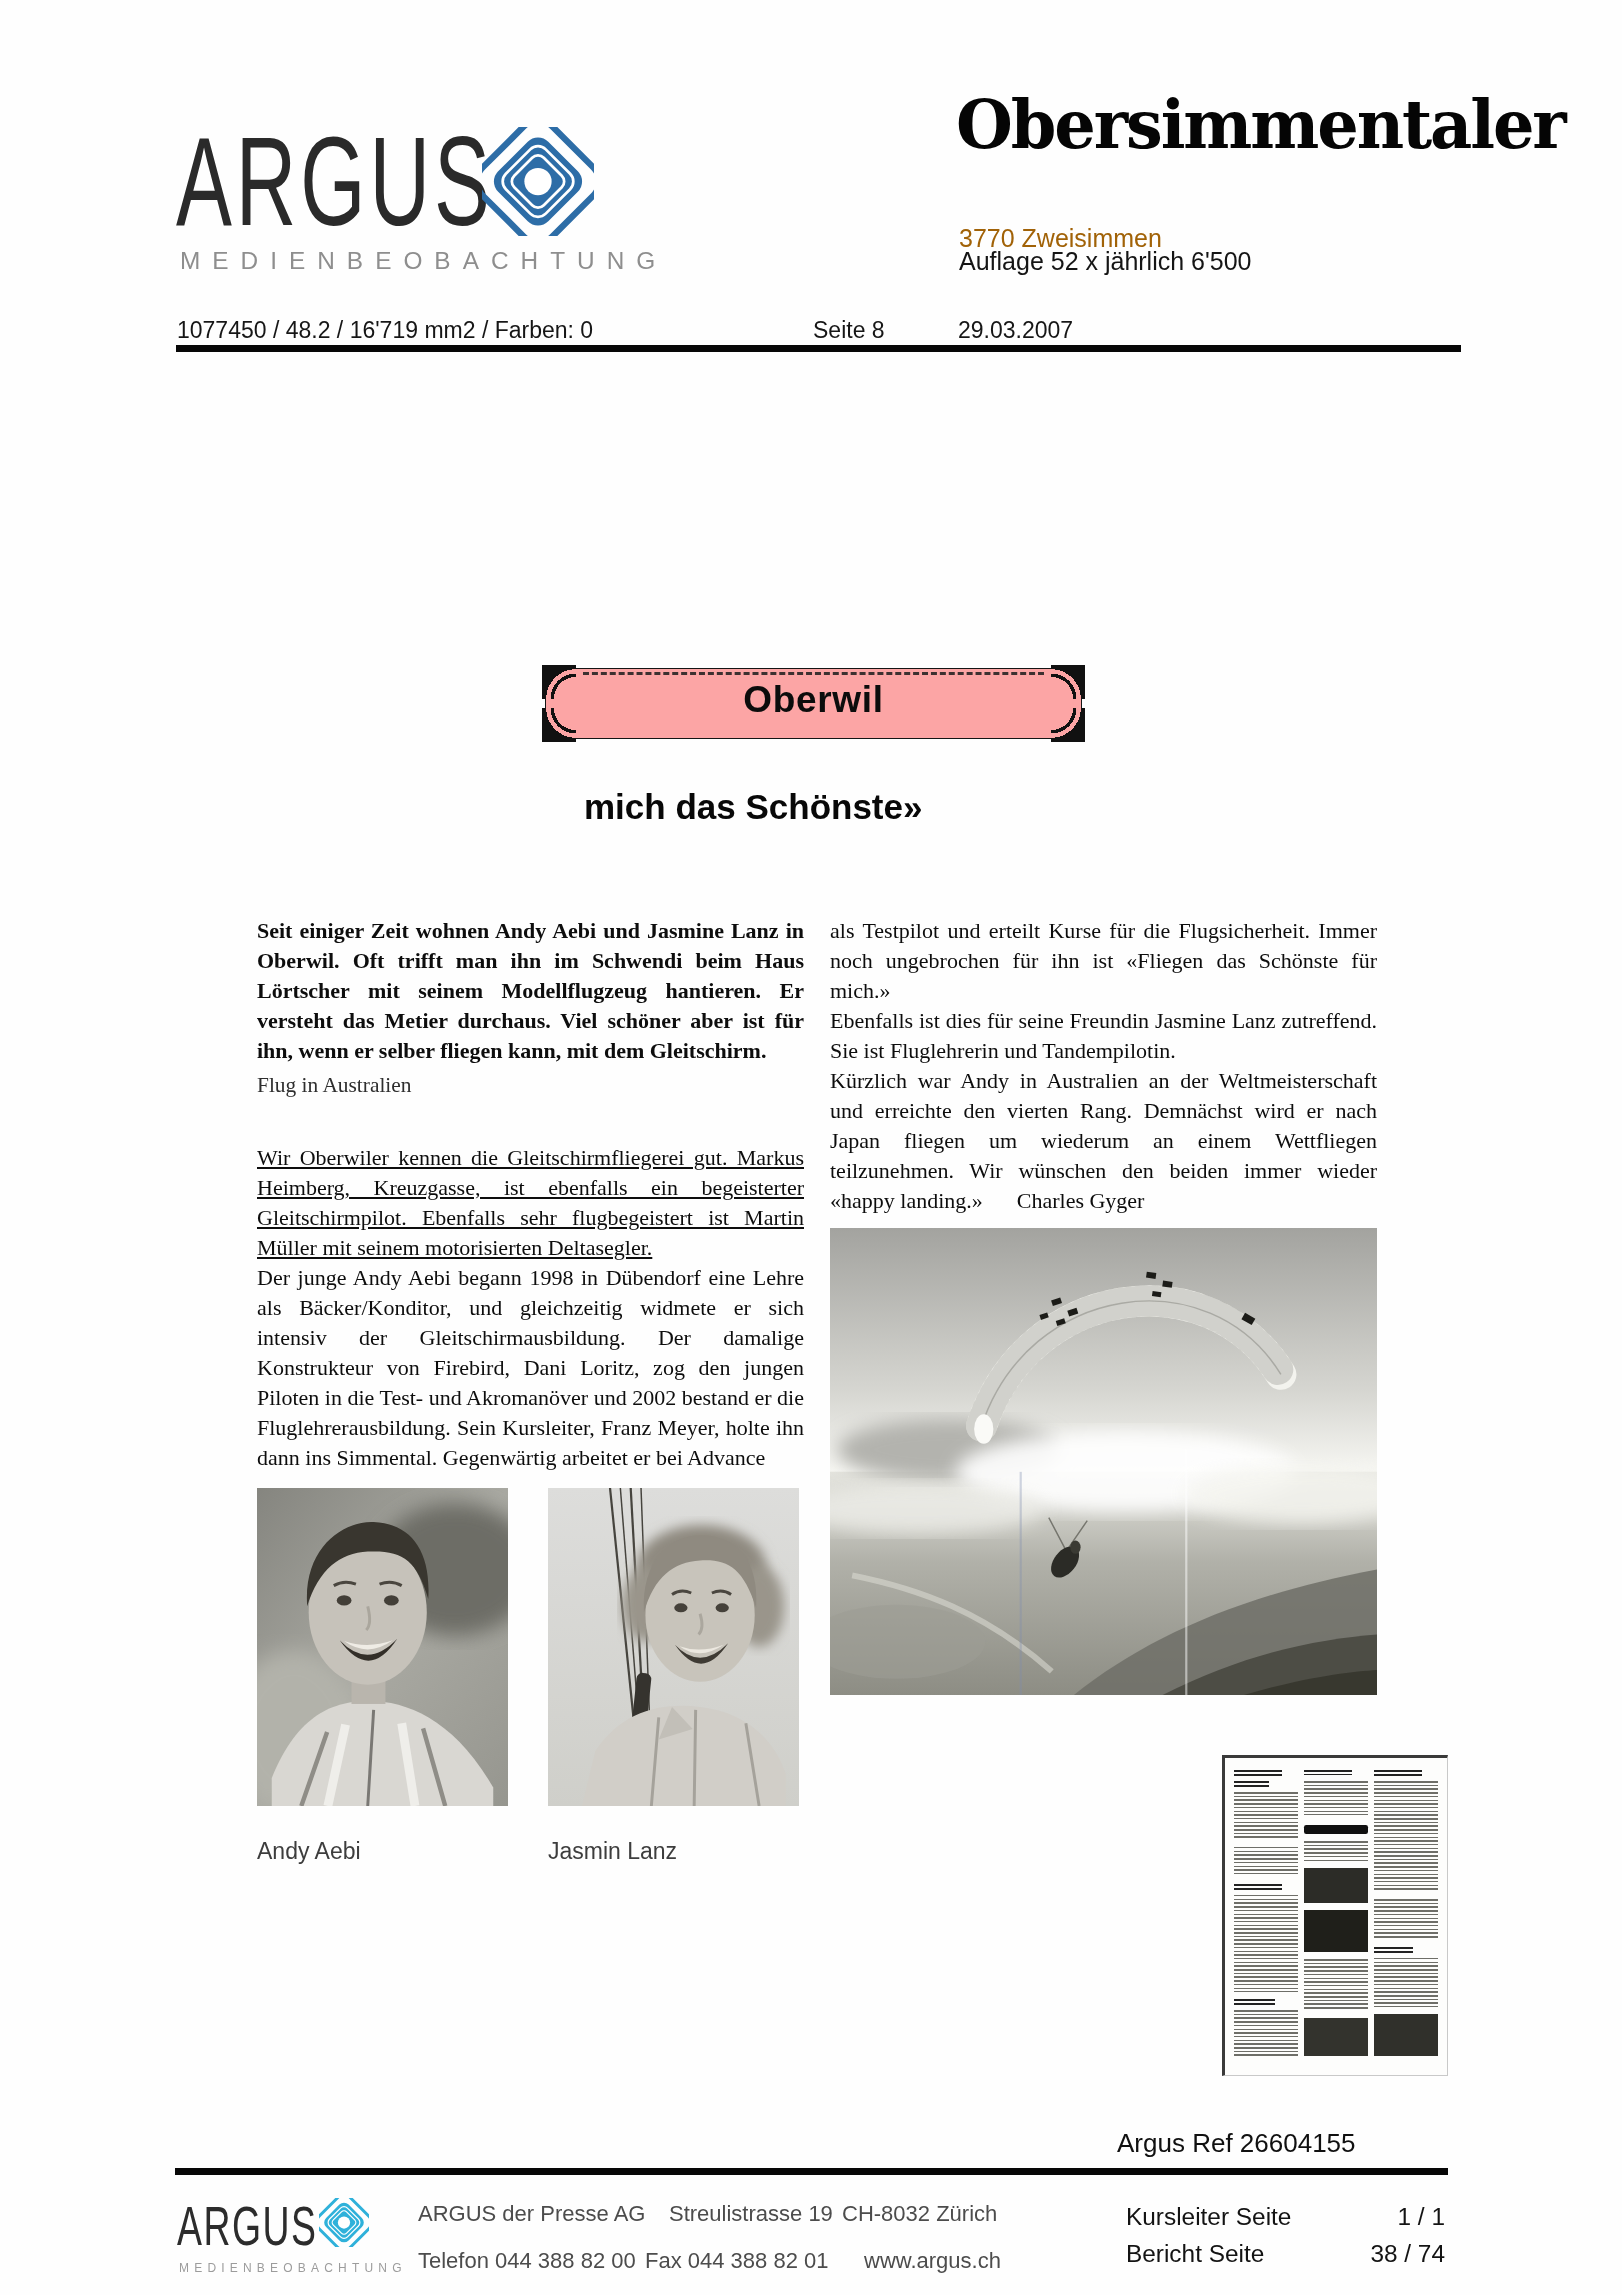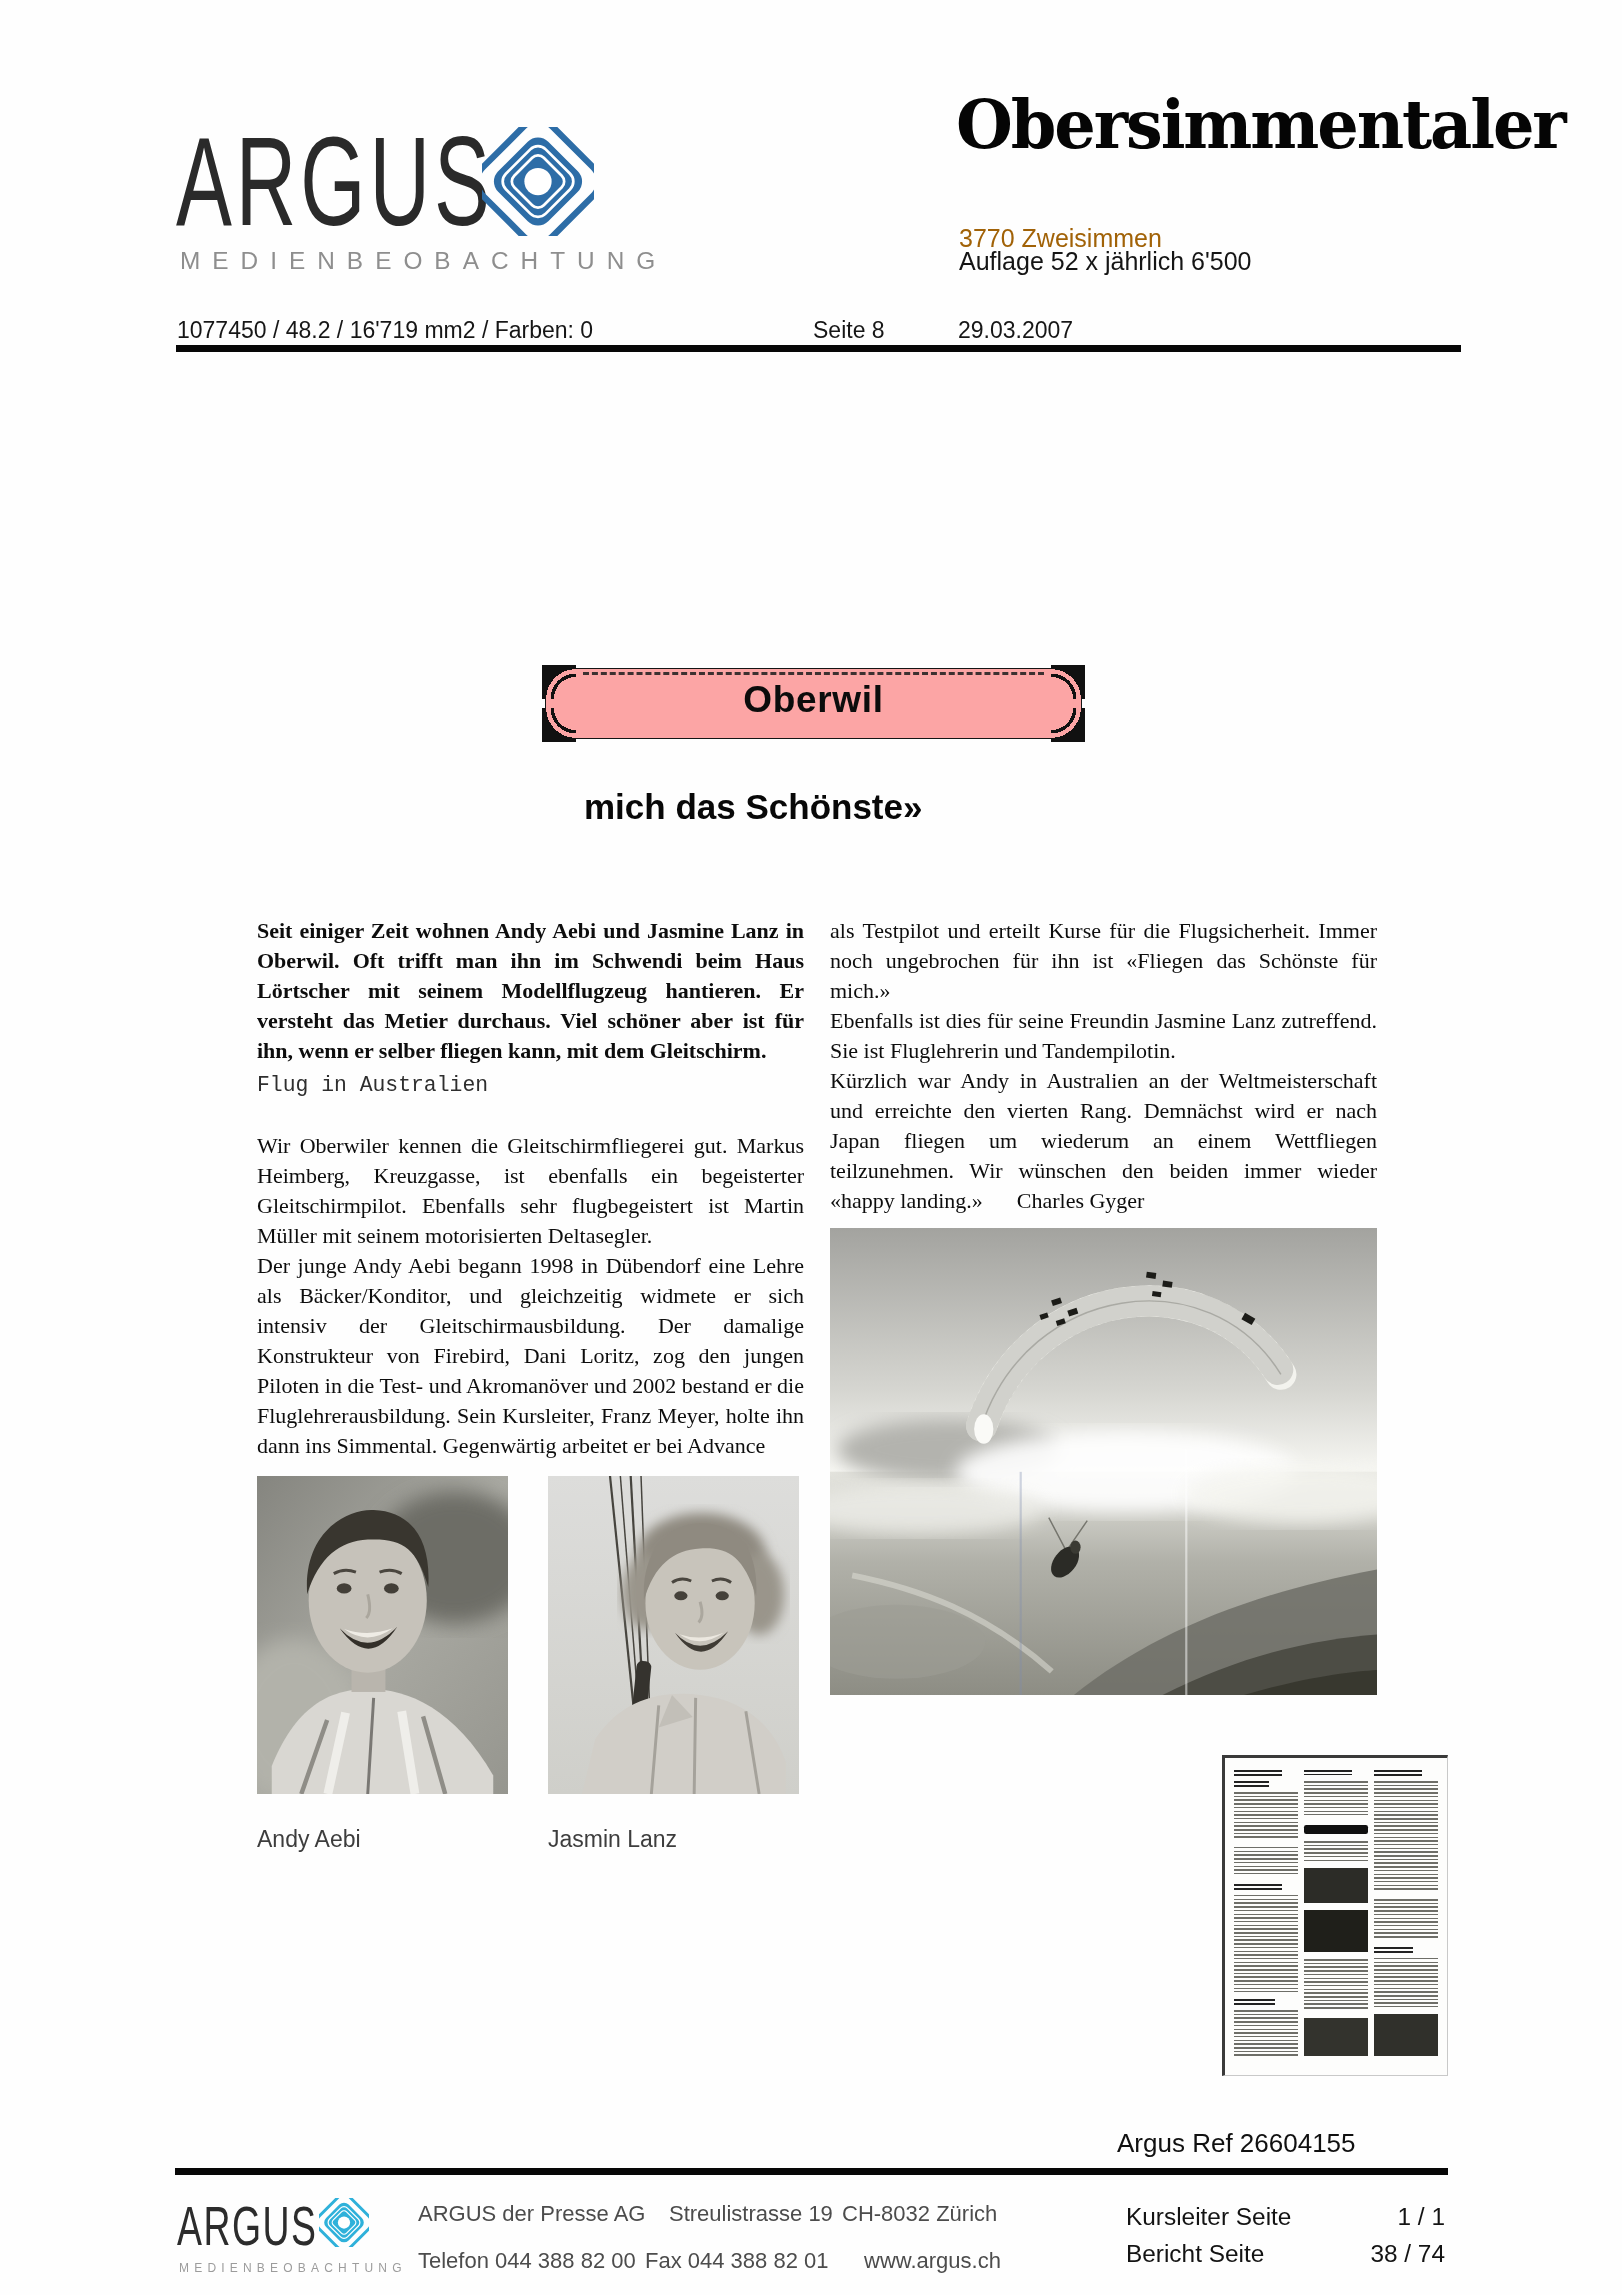--- a/index.html
+++ b/index.html
@@ -52,24 +52,24 @@
   .headline {
     position:absolute; left:584px; top:785px; font-size:35px; font-weight:bold;
     line-height:43px; color:#080808; letter-spacing:0;
   }
   
   .col { position:absolute; top:916px; width:547px; font-family:"Liberation Serif", serif;
          font-size:22px; line-height:30px; text-align:justify; color:#0d0d0d; }
   .col-left  { left:257px; }
   .col-right { left:830px; }
   .lead { font-weight:bold; font-size:22px; line-height:30px; }
-  .subhead { font-family:Liberation Mono, monospace; font-size:21.4px; color:#2e2e2e;
+  .subhead { font-family:Liberation Serif, serif; font-size:21.4px; color:#2e2e2e;
              margin-top:4.4px; text-align:left; }
   .body-p { margin-top:0; }
-  .col-left .body-p:first-of-type { margin-top:31px; }
+  .col-left .body-p:first-of-type { margin-top:43px;text-decoration:underline; }
   .author { margin-left:34px; white-space:nowrap; }
   
   .photo-main { margin-top:12px; width:547px; height:467px; }
   .photo-main svg, .portrait svg { display:block; width:100%; height:100%; }
   .portraits { margin-top:15px; display:flex; gap:35px; }
   .portrait-wrap { width:290px; }
   .portrait { width:251px; height:318px; }
   .caption { margin-top:30px; font-family:"Liberation Sans", sans-serif; font-size:23px;
              color:#3d3d3d; text-align:left; }
   

